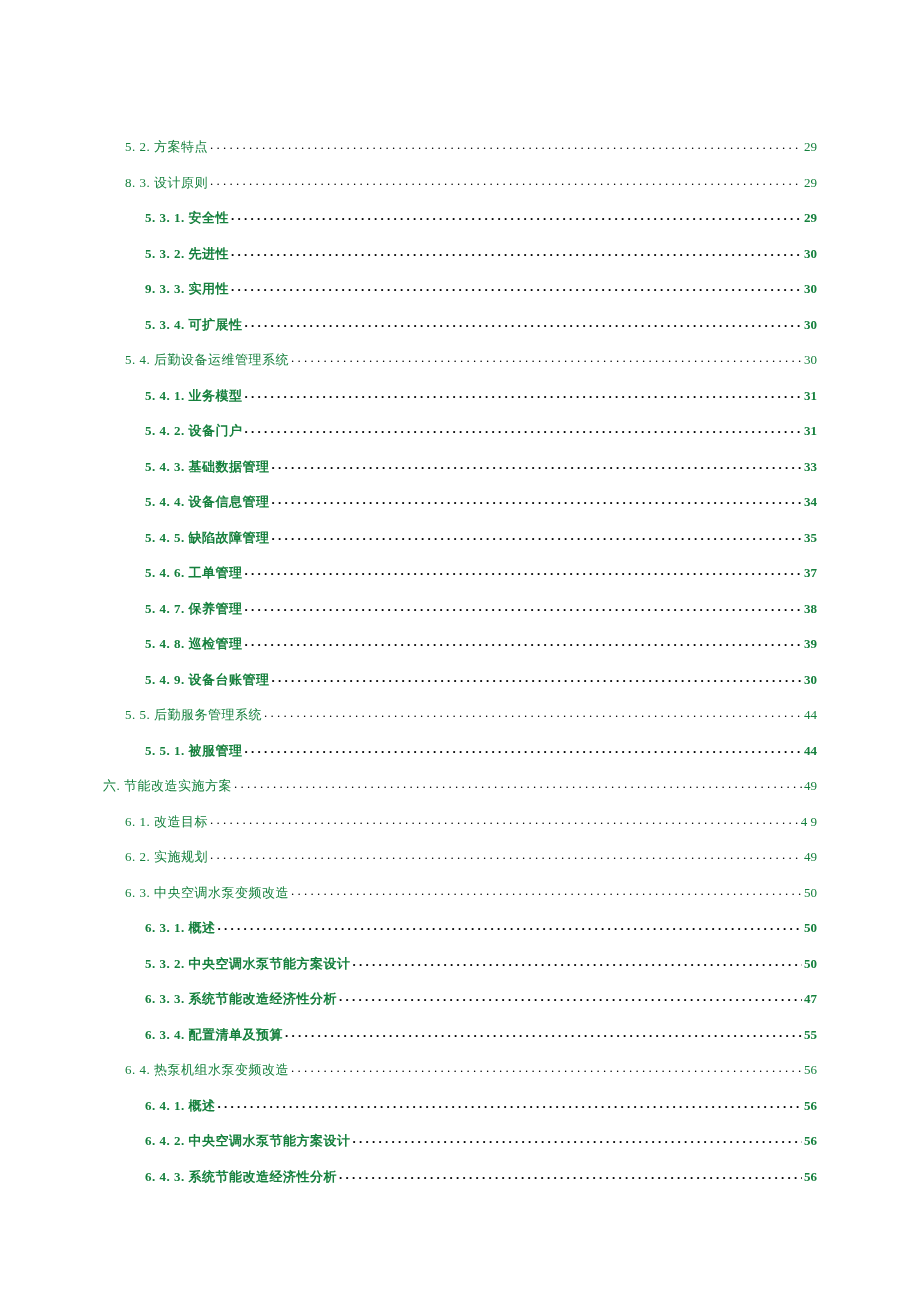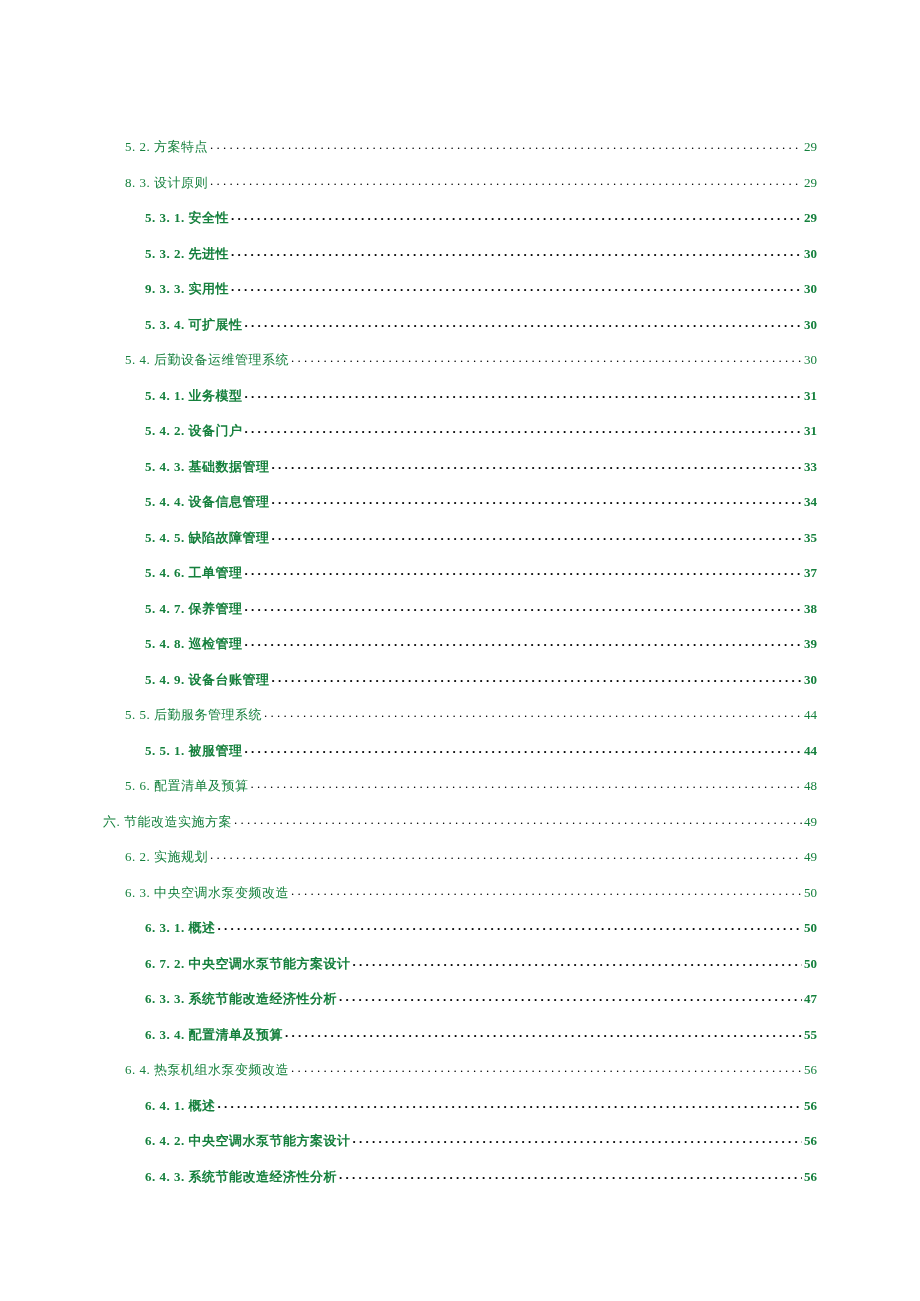--- a/index.html
+++ b/index.html
@@ -151,47 +151,47 @@
       <div class="toc-row indent-1">
         <span class="toc-label">5. 5. 后勤服务管理系统</span>
         <span class="toc-leader"></span>
         <span class="toc-page"> 44</span>
       </div>
       <div class="toc-row indent-2">
         <span class="toc-label">5. 5. 1. 被服管理</span>
         <span class="toc-leader"></span>
         <span class="toc-page"> 44</span>
       </div>
-      <div class="toc-row indent-1">
-        <span class="toc-label">5. 6. 配置清单及预算</span>
-        <span class="toc-leader"></span>
-        <span class="toc-page"> 48</span>
-      </div>
       <div class="toc-row indent-0 bold">
         <span class="toc-label">六. 节能改造实施方案</span>
         <span class="toc-leader"></span>
         <span class="toc-page"> 49</span>
       </div>
       <div class="toc-row indent-1">
+        <span class="toc-label">6. 1. 改造目标</span>
+        <span class="toc-leader"></span>
+        <span class="toc-page spaced-num"> 4 9</span>
+      </div>
+      <div class="toc-row indent-1">
         <span class="toc-label">6. 2. 实施规划</span>
         <span class="toc-leader"></span>
         <span class="toc-page"> 49</span>
       </div>
       <div class="toc-row indent-1">
         <span class="toc-label">6. 3. 中央空调水泵变频改造</span>
         <span class="toc-leader"></span>
         <span class="toc-page"> 50</span>
       </div>
       <div class="toc-row indent-2">
         <span class="toc-label">6. 3. 1. 概述</span>
         <span class="toc-leader"></span>
         <span class="toc-page"> 50</span>
       </div>
       <div class="toc-row indent-2">
-        <span class="toc-label">6. 7. 2. 中央空调水泵节能方案设计</span>
+        <span class="toc-label">5. 3. 2. 中央空调水泵节能方案设计</span>
         <span class="toc-leader"></span>
         <span class="toc-page"> 50</span>
       </div>
       <div class="toc-row indent-2">
         <span class="toc-label">6. 3. 3. 系统节能改造经济性分析</span>
         <span class="toc-leader"></span>
         <span class="toc-page"> 47</span>
       </div>
       <div class="toc-row indent-2">
         <span class="toc-label">6. 3. 4. 配置清单及预算</span>

